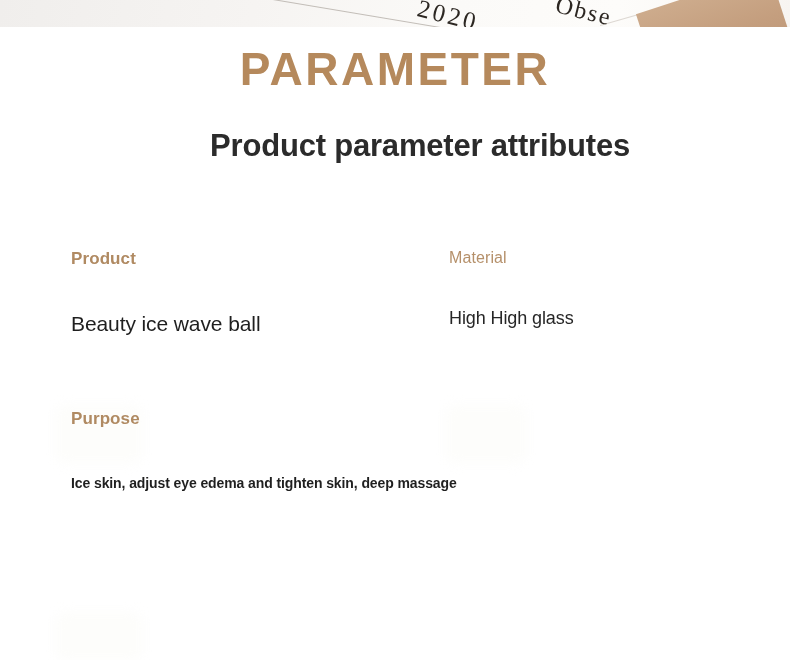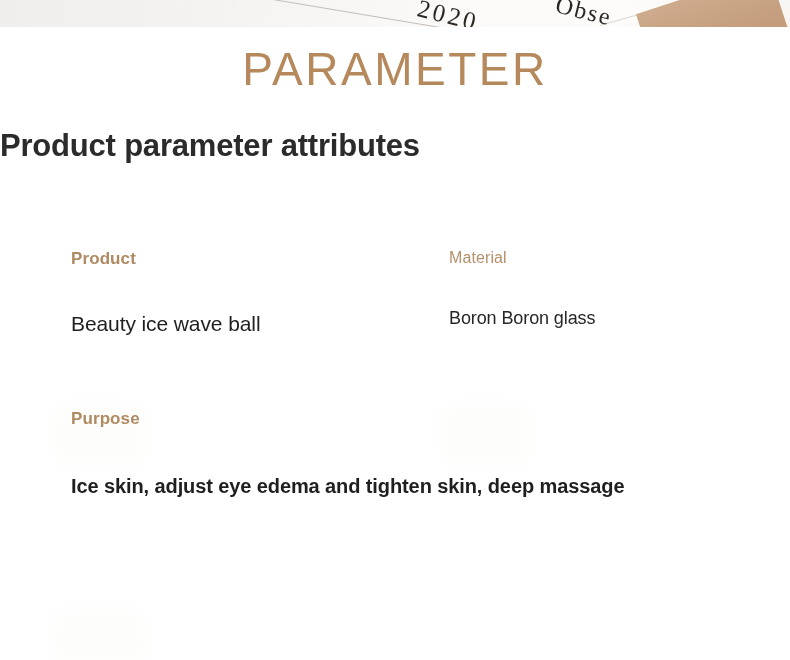--- a/index.html
+++ b/index.html
@@ -98,30 +98,30 @@
 
   
   .title {
     position: absolute;
     left: 0;
     top: 46px;
     width: 790px;
     text-align: center;
     color: #b5895c;
     font-size: 46px;
-    font-weight: 400;
+    font-weight: 700;
     letter-spacing: 2.5px;
     line-height: 1;
   }
   .subtitle {
     position: absolute;
     left: 0;
     top: 129px;
     width: 630px;
-    text-align: left;
+    text-align: right;
     color: #2b2b2b;
     font-size: 31px;
     font-weight: bold;
     letter-spacing: -0.2px;
     line-height: 1.1;
   }
 
   
   .specs {
     position: absolute;
@@ -167,21 +167,21 @@
     line-height: 1.15;
     white-space: nowrap;
   }
   .spec-value.light {
     font-weight: 400;
     font-size: 18px;
     color: #262626;
     margin-top: 42px;
   }
   .spec-value.wide {
-    font-size: 20px;
+    font-size: 14px;
     font-weight: bold;
     margin-top: 48px;
   }
 
   
   .smudge {
     position: absolute;
     border-radius: 10px;
     background: #fdfdfb;
     filter: blur(6px);
@@ -214,21 +214,21 @@
 
   <div class="specs">
 
     <div class="spec-row row-1">
       <div class="spec-cell col-left">
         <div class="spec-label">Product</div>
         <div class="spec-value">Beauty ice wave ball</div>
       </div>
       <div class="spec-cell col-right">
         <div class="spec-label light">Material</div>
-        <div class="spec-value light">Boron Boron glass</div>
+        <div class="spec-value light">High High glass</div>
       </div>
     </div>
 
     <div class="spec-row row-2">
       <div class="spec-cell col-full">
         <div class="spec-label">Purpose</div>
         <div class="spec-value wide">Ice skin, adjust eye edema and tighten skin, deep massage</div>
       </div>
     </div>
 

